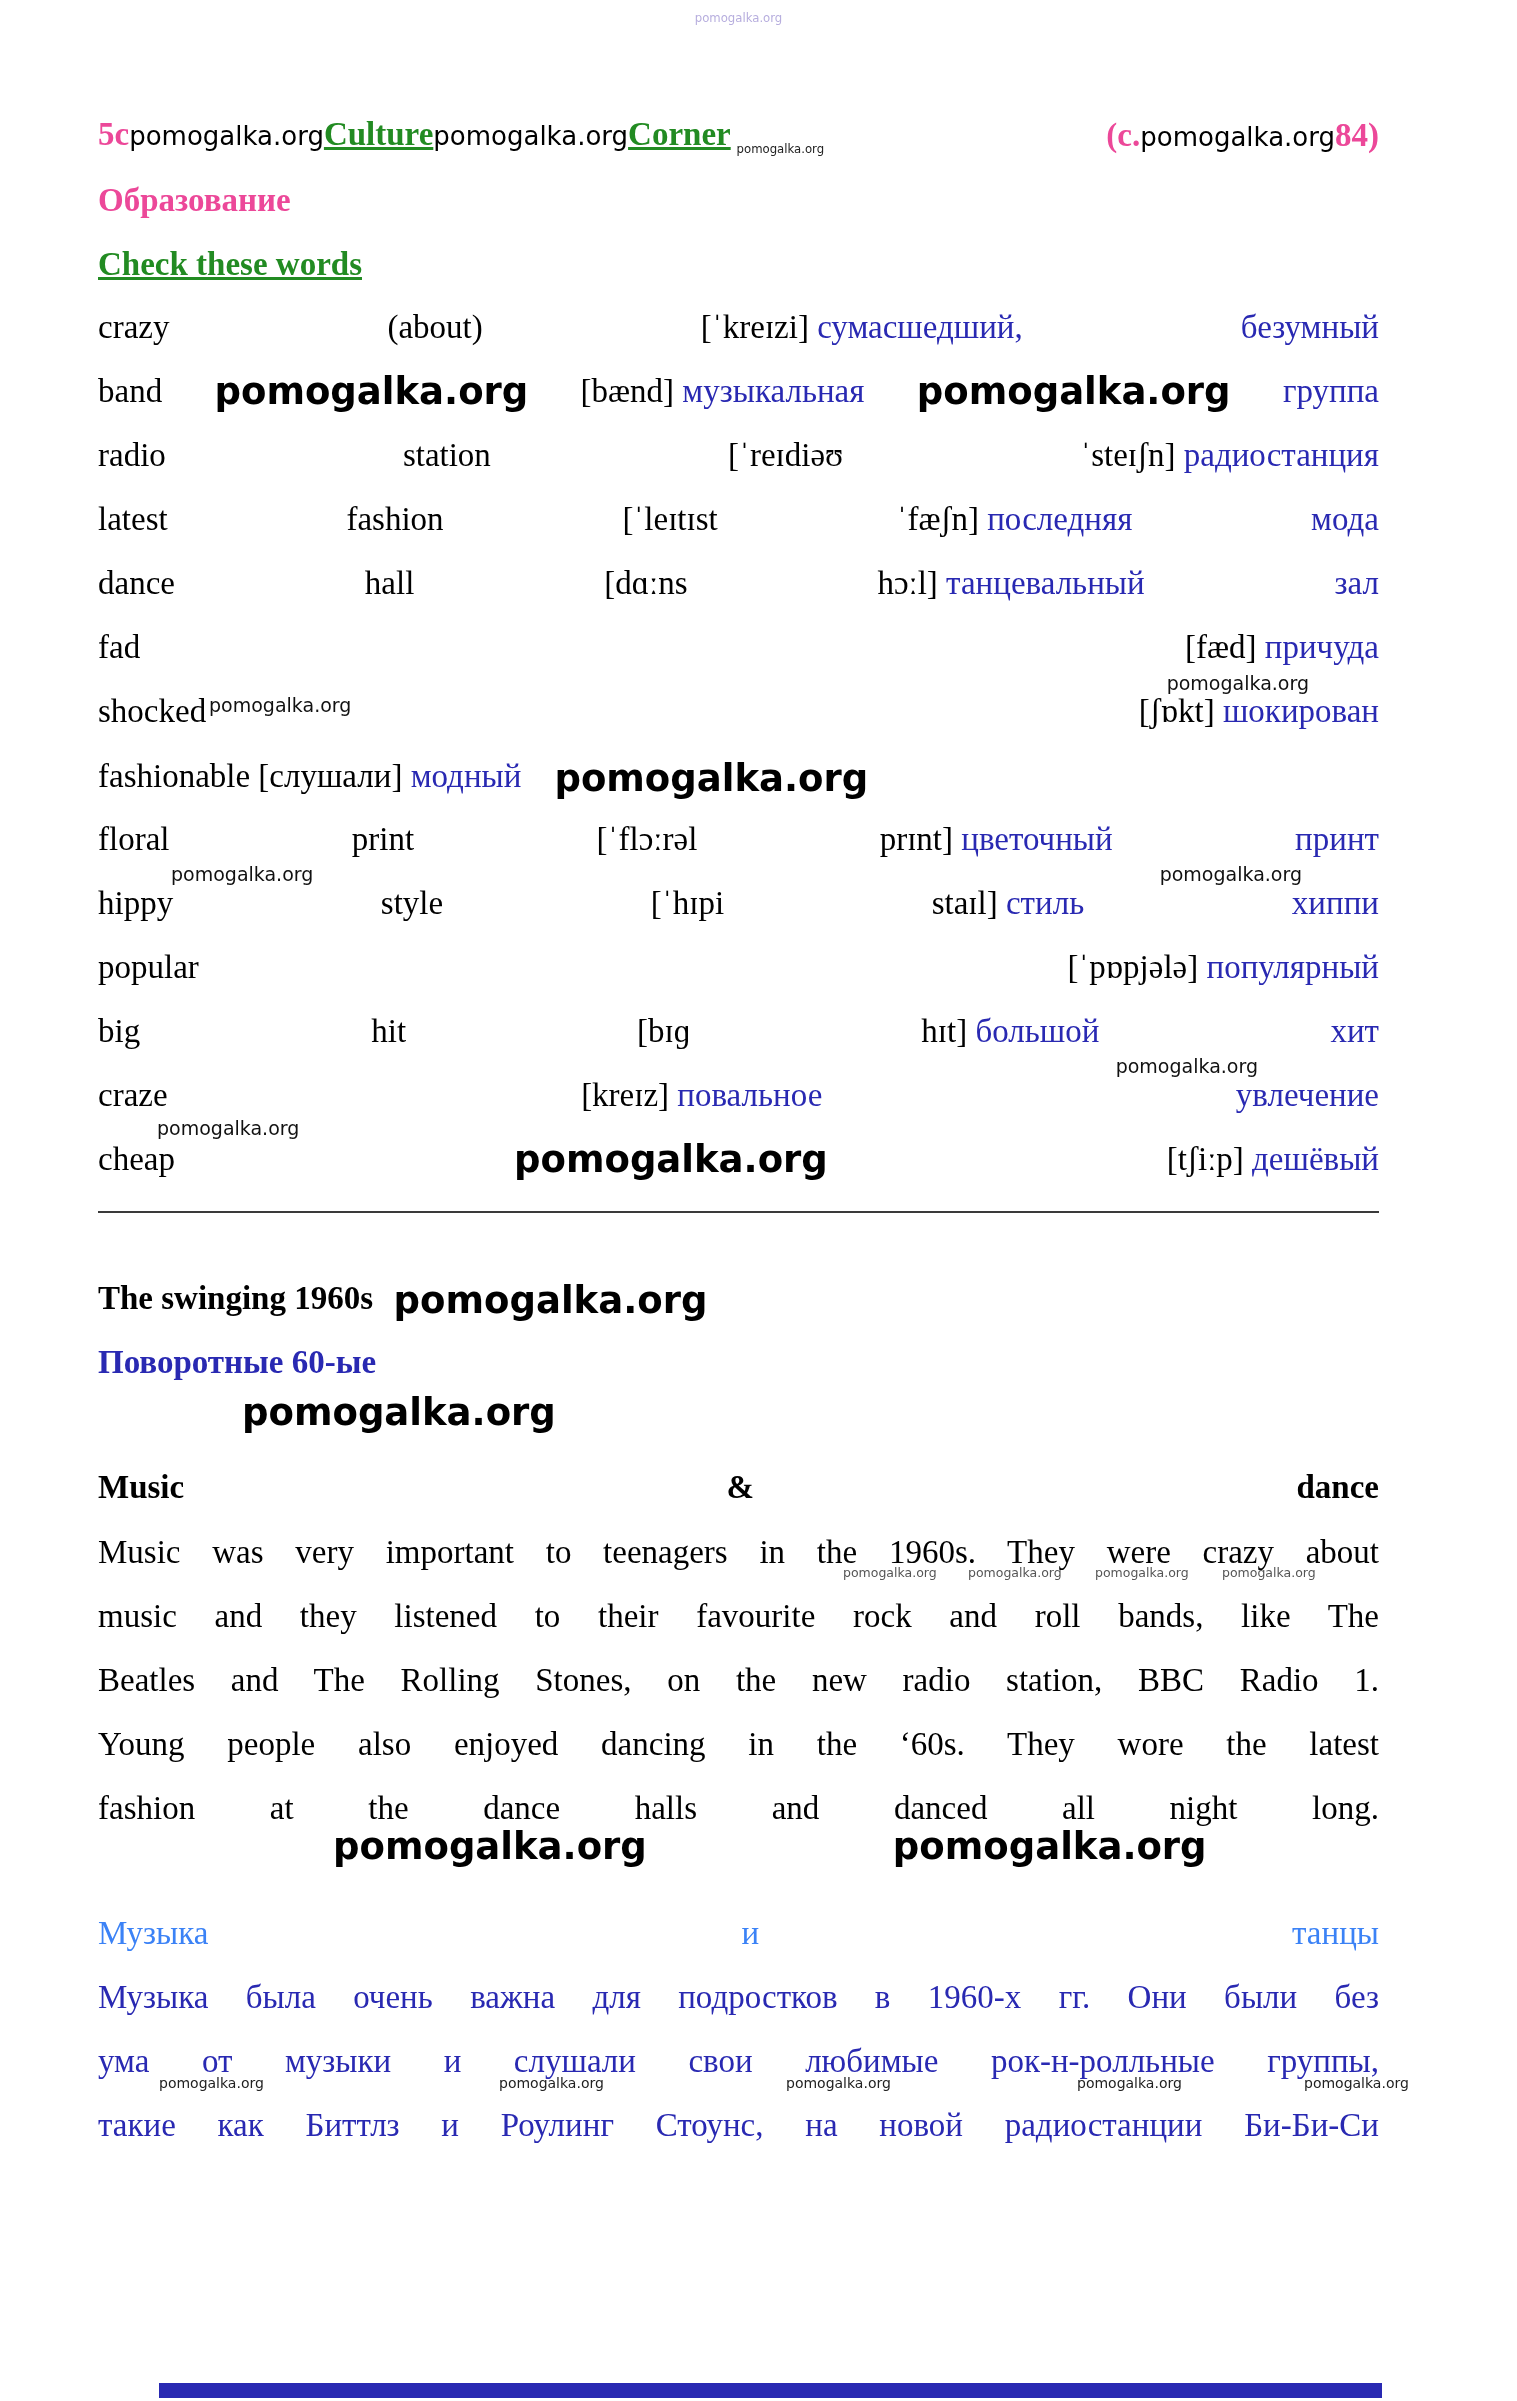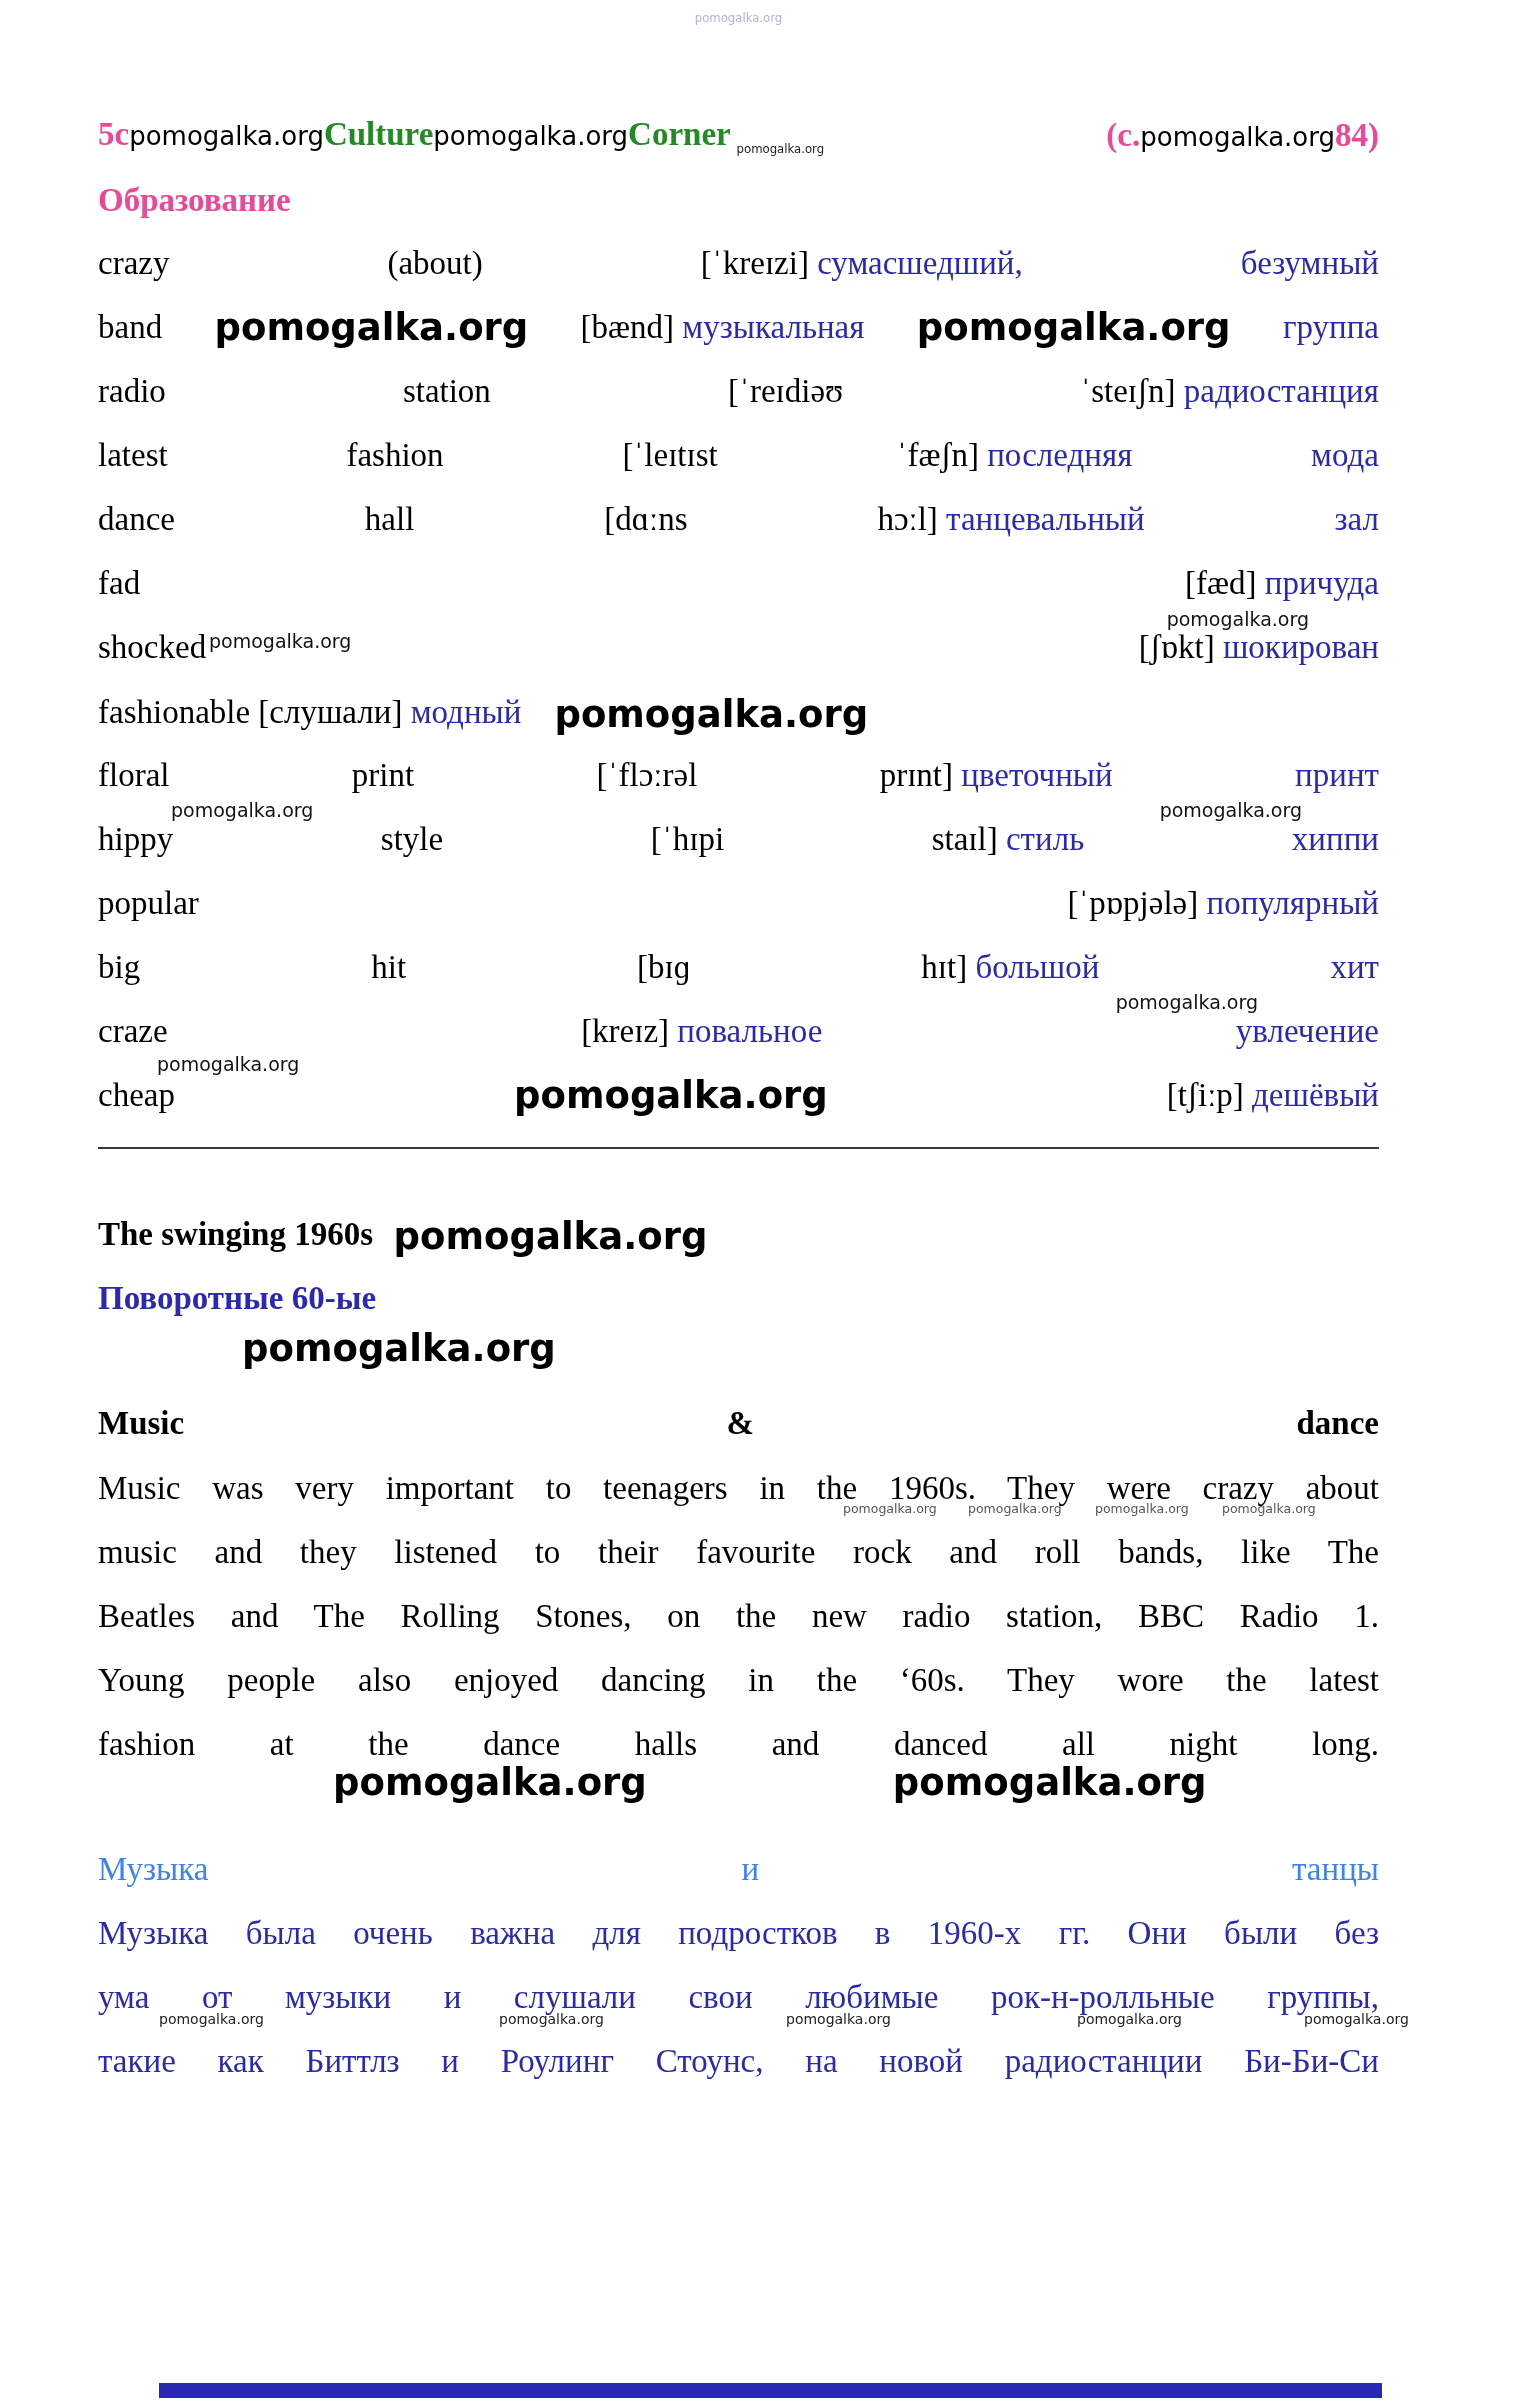--- a/index.html
+++ b/index.html
@@ -4,21 +4,21 @@
 <style>
   html,body { margin:0; padding:0; background:#ffffff; }
   .page {
     position:relative; width:1517px; height:2401px; background:#ffffff;
     font-family:"Liberation Serif", serif; font-size:33px; color:#000;
     overflow:hidden; margin:0 auto;
   }
   .content { padding:10.3px 138px 0 98px; position:relative; }
   .b { font-weight:bold; }
   .red { color:#ec4899; font-weight:bold; }
-  .green { color:#228b22; font-weight:bold; }
+  .green { color:#228b22; font-weight:bold;text-decoration:underline; }
   .blue { color:#2929b2; }
   .line { height:64px; line-height:64px; position:relative; white-space:nowrap; }
   .vrow { display:flex; justify-content:space-between; align-items:center; height:64px; position:relative; }
   .lrow { height:64px; line-height:64px; position:relative; white-space:nowrap; }
   .jline { height:64px; line-height:64px; text-align:justify; text-align-last:justify; }
   .para { position:relative; }
   .wm-top { display:block; text-align:center; color:#b7aede; font-family:"DejaVu Sans",sans-serif; font-size:11.7px; height:17.6px; line-height:17.6px; }
   .header-row { margin-top:76px; }
   .wm-h { font-family:"DejaVu Sans",sans-serif; font-size:26px; font-weight:normal; color:#000; }
   .wm-sub { font-family:"DejaVu Sans",sans-serif; font-size:11.7px; color:#222; vertical-align:sub; margin-left:5.9px; }
@@ -45,20 +45,21 @@
   <div class="content">
 
     <span class="wm-top">pomogalka.org</span>
 
     <div class="vrow header-row">
       <span class="grp"><span class="red b">5c</span><span class="wm-h">pomogalka.org</span><span class="green">Culture</span><span class="wm-h">pomogalka.org</span><span class="green">Corner</span><span class="wm-sub">pomogalka.org</span></span>
       <span class="grp"><span class="red">(с.</span><span class="wm-h">pomogalka.org</span><span class="red">84)</span></span>
     </div>
 
     <div class="line red">Образование</div>
+    <div class="line green">Check these words</div>
 
     <div class="vrow">
       <span>crazy</span>
       <span>(about)</span>
       <span class="grp"><span>[ˈkreɪzi]</span> <span class="blue">сумасшедший,</span></span>
       <span class="blue">безумный</span>
     </div>
 
     <div class="vrow">
       <span>band</span>

